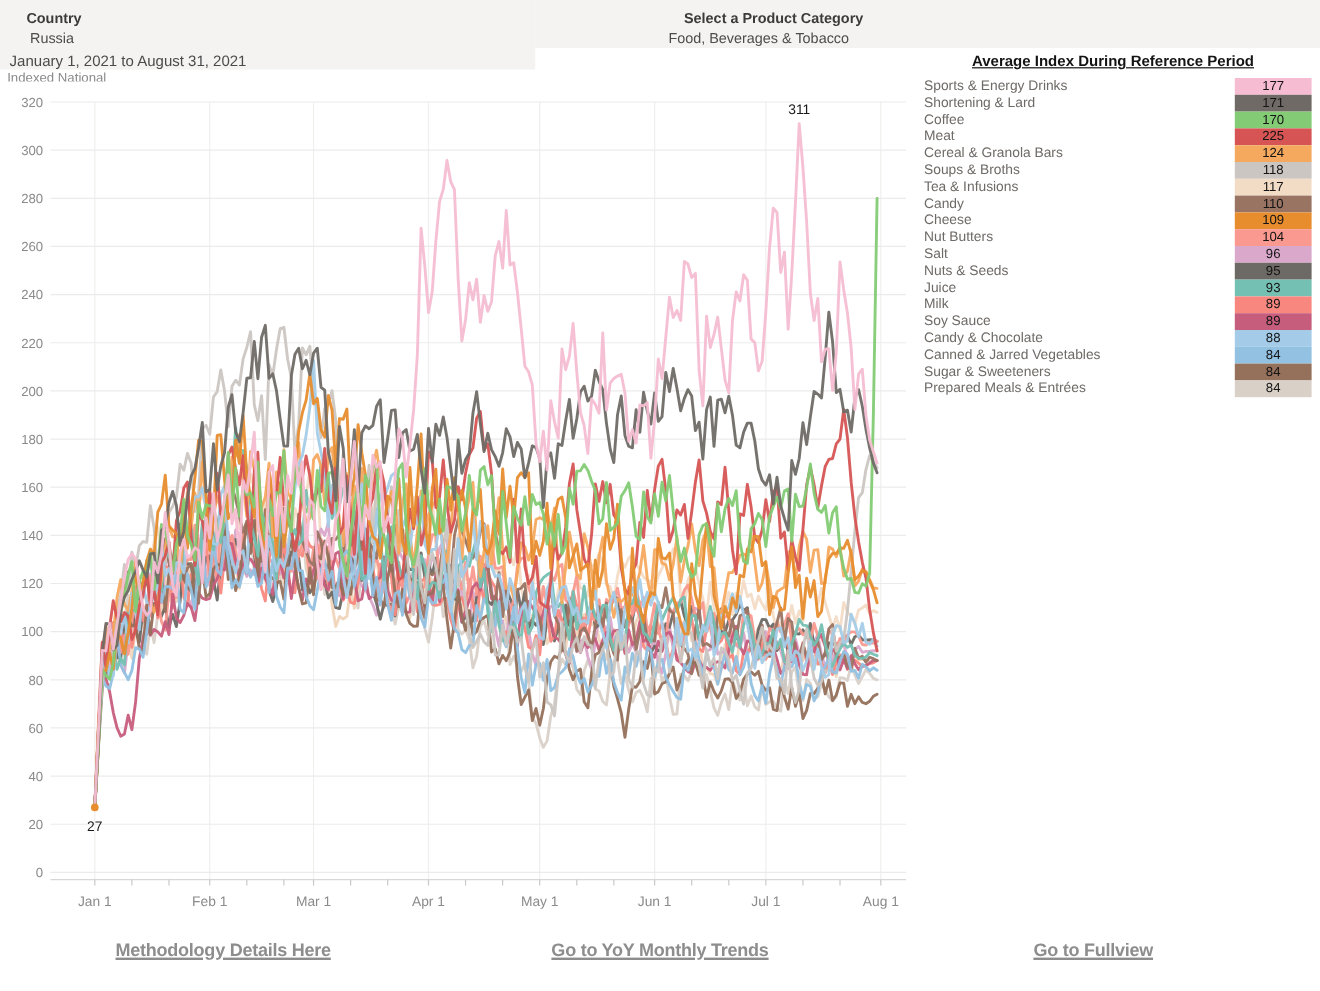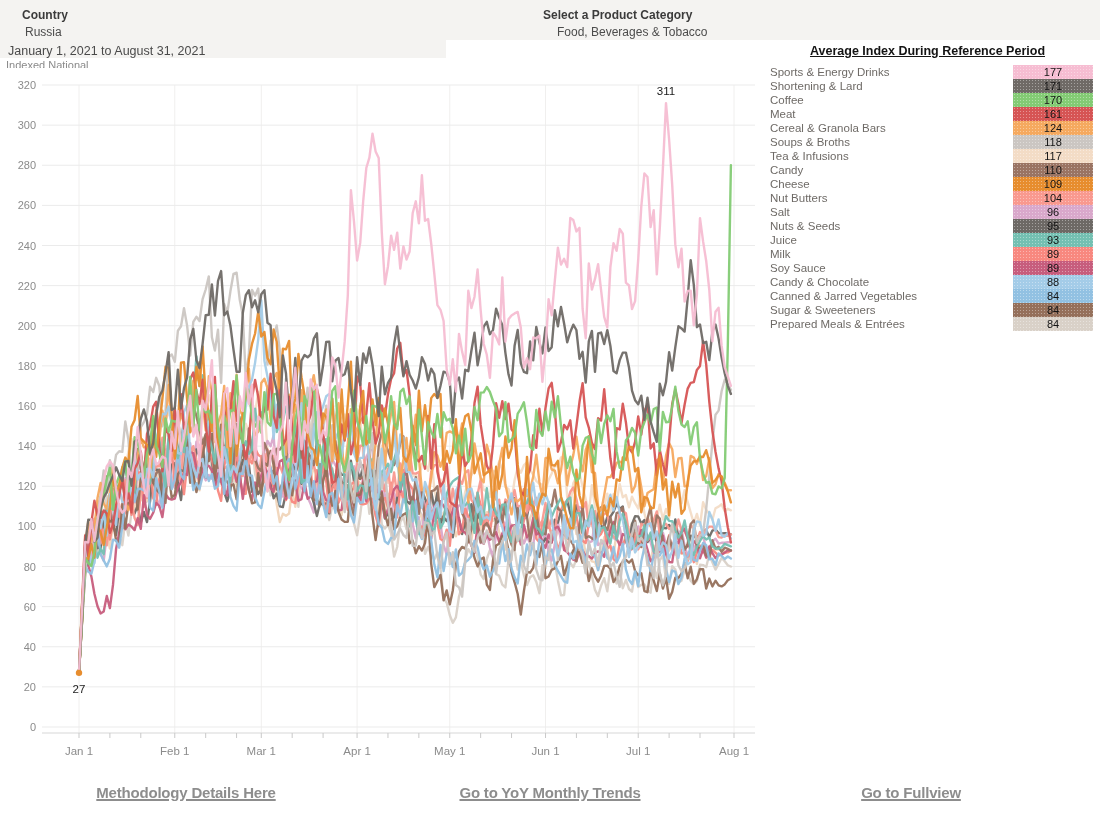--- a/index.html
+++ b/index.html
@@ -5,33 +5,33 @@
   html,body{margin:0;padding:0;background:#fff;}
   .page{position:relative;width:1100px;height:826px;background:#ffffff;overflow:hidden;
         font-family:"Liberation Sans",sans-serif;}
   .band{position:absolute;background:#f4f3f1;}
   .band-left{left:0;top:0;width:446px;height:58px;}
   .band-right{left:446px;top:0;width:654px;height:40px;}
   .filter-label{position:absolute;font-size:12px;font-weight:700;color:#3b3b3b;}
   .filter-value{position:absolute;font-size:12px;font-weight:400;color:#4c4c4c;}
   .country-label{left:22px;top:8px;}
   .country-value{left:25px;top:25px;}
-  .cat-label{left:543px;top:8px;}
+  .cat-label{left:570px;top:8px;}
   .cat-value{left:557px;top:25px;}
   .date-range{position:absolute;left:8px;top:44px;font-size:12.5px;color:#4a4a4a;}
   .ytitle-clip{position:absolute;left:6px;top:60px;width:150px;height:8px;overflow:hidden;
                font-size:11px;color:#8a8a8a;line-height:11px;}
   #chart{position:absolute;left:0;top:0;}
   .legend{position:absolute;left:762px;top:44px;width:331px;}
   .legend-title{text-align:center;font-size:12.5px;font-weight:700;color:#141414;
                 text-decoration:underline;margin-bottom:7px;white-space:nowrap;}
   .legend-row{display:flex;height:14px;align-items:center;cursor:pointer;}
   .legend-label{flex:1;font-size:11.5px;color:#6e6a66;padding-left:8px;white-space:nowrap;
                 line-height:14px;overflow:hidden;}
-  .legend-val{width:80px;text-align:center;font-size:11px;font-weight:400;color:#141414;
+  .legend-val{width:64px;text-align:center;font-size:11px;font-weight:400;color:#141414;
               line-height:14px;height:14px;
               background-image:radial-gradient(rgba(255,255,255,0.38) 22%, rgba(0,0,0,0) 23%);
               background-size:3px 3px;}
   .link{position:absolute;top:784px;transform:translateX(-50%);font-size:15px;font-weight:700;
         color:#8d8d8d;text-decoration:underline;text-decoration-thickness:2px;
         letter-spacing:-0.2px;white-space:nowrap;cursor:pointer;}
   .link-1{left:186px;} .link-2{left:550px;} .link-3{left:911px;}
 </style>
 </head>
 <body>
@@ -156,21 +156,21 @@
         <div class="legend-row">
           <span class="legend-label">Shortening &amp; Lard</span>
           <span class="legend-val" style="background-color: rgb(111, 106, 102);">171</span>
         </div>
         <div class="legend-row">
           <span class="legend-label">Coffee</span>
           <span class="legend-val" style="background-color: rgb(131, 203, 116); margin-left: 13px;">170</span>
         </div>
         <div class="legend-row">
           <span class="legend-label">Meat</span>
-          <span class="legend-val" style="background-color: rgb(214, 84, 84);">161</span>
+          <span class="legend-val" style="background-color: rgb(214, 84, 84);">225</span>
         </div>
         <div class="legend-row">
           <span class="legend-label">Cereal &amp; Granola Bars</span>
           <span class="legend-val" style="background-color: rgb(245, 169, 95);">124</span>
         </div>
         <div class="legend-row">
           <span class="legend-label">Soups &amp; Broths</span>
           <span class="legend-val" style="background-color: rgb(203, 198, 194);">118</span>
         </div>
         <div class="legend-row">

